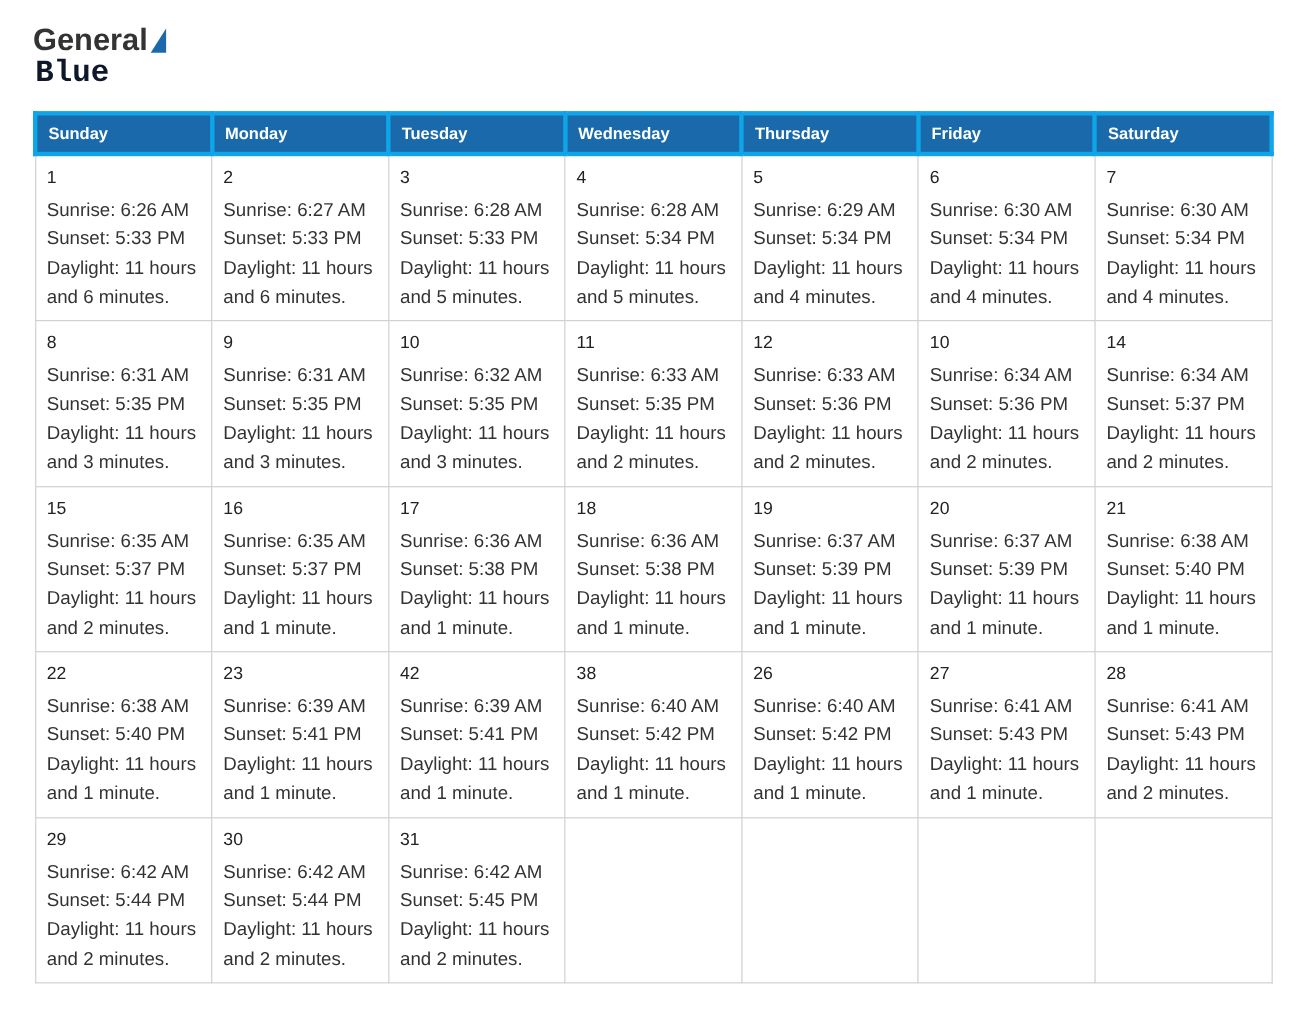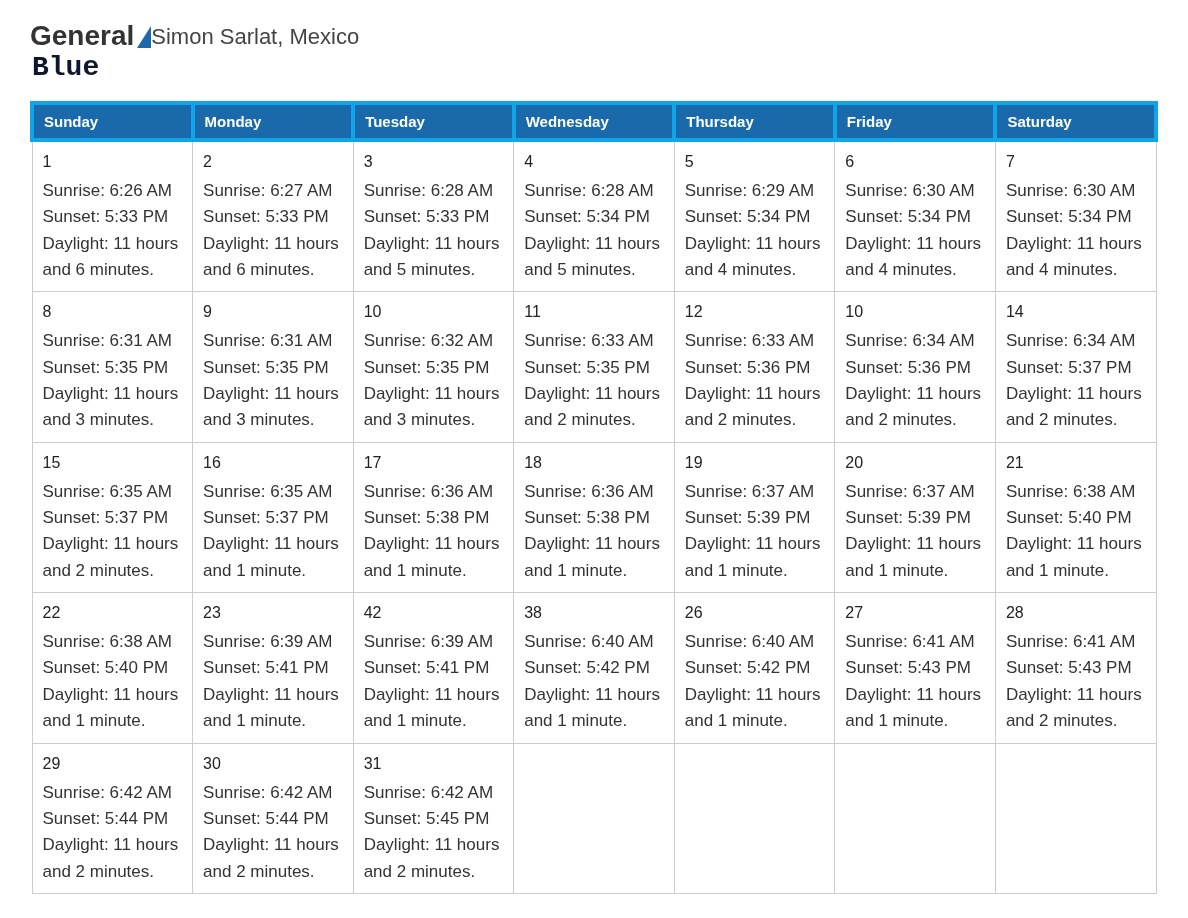--- a/index.html
+++ b/index.html
@@ -5,21 +5,21 @@
     * { box-sizing: border-box; margin: 0; padding: 0; }
     body {
       font-family: Arial, sans-serif;
       background: #fff;
       padding: 20px 30px;
       width: 1188px;
       min-height: 918px;
     }
     .header {
       display: flex;
-      justify-content: flex-start;
+      justify-content: space-between;
       align-items: flex-start;
       margin-bottom: 18px;
     }
     .logo {
       display: flex;
       flex-direction: column;
       align-items: flex-start;
     }
     .logo-top {
       display: flex;
@@ -113,21 +113,20 @@
 
 <div class="header">
   <div class="logo">
     <div class="logo-top">
       <span class="logo-text-general">General</span>
       <div class="logo-triangle"></div>
     </div>
     <span class="logo-text-blue">Blue</span>
   </div>
   <div class="title-block">
-    <h2>Simon Sarlat, Mexico</h2>
   </div>
 </div>
 
 <table>
   <thead>
     <tr>
     <th>Sunday</th>
         <th>Monday</th>
         <th>Tuesday</th>
         <th>Wednesday</th>

